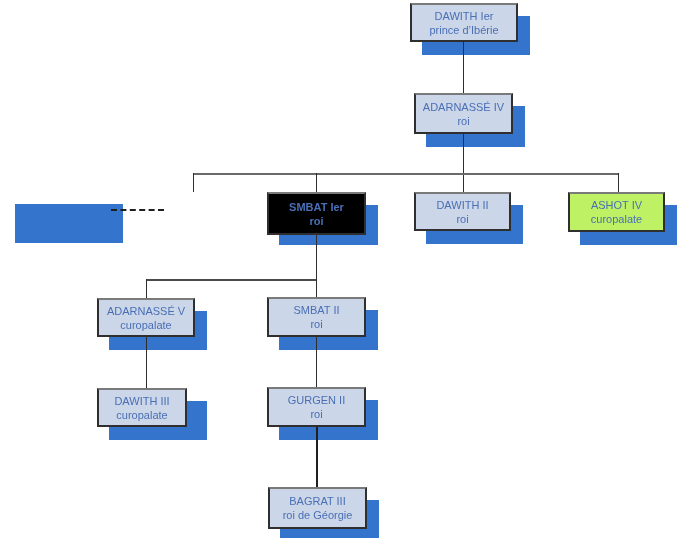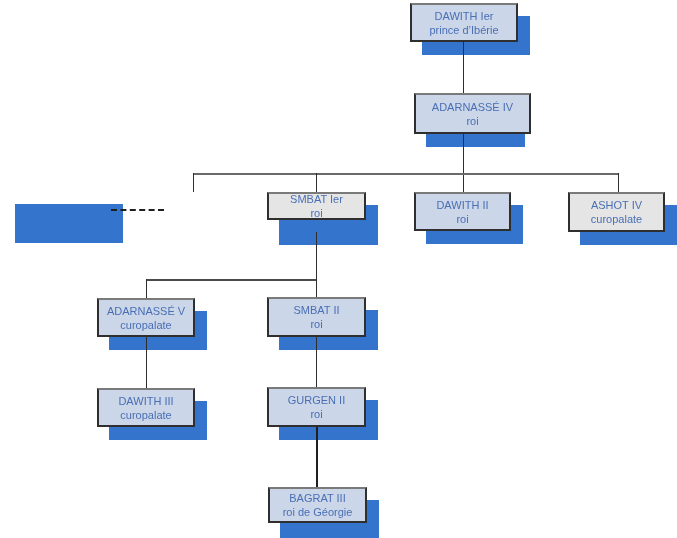--- a/index.html
+++ b/index.html
@@ -75,59 +75,59 @@
     <div class="line" style="background: rgb(46, 46, 46); left: 146px; top: 279px; width: 1px; height: 19px;"></div>
     <div class="line" style="background: rgb(46, 46, 46); left: 146px; top: 337px; width: 1px; height: 51px;"></div>
     <div class="line" style="background: rgb(46, 46, 46); left: 316px; top: 337px; width: 1px; height: 50px;"></div>
     <div class="line" style="background: rgb(31, 31, 31); left: 316px; top: 427px; width: 2px; height: 60px;"></div>
     <div class="dashed-line" style="left: 111px; top: 209px; width: 53px; height: 0px;"></div>
   <div class="node" style="left: 410px; top: 3px; width: 108px; height: 39px; background: rgb(203, 214, 232); color: rgb(74, 111, 181);">
     <span class="node-name">DAWITH Ier</span>
     <span class="node-title">prince d’Ibérie</span>
   </div>
 
-  <div class="node" style="left: 414px; top: 93px; width: 117px; height: 41px; background: rgb(203, 214, 232); color: rgb(74, 111, 181);">
+  <div class="node" style="left: 414px; top: 93px; width: 99px; height: 41px; background: rgb(203, 214, 232); color: rgb(74, 111, 181);">
     <span class="node-name">ADARNASSÉ IV</span>
     <span class="node-title">roi</span>
   </div>
 
 
 
-  <div class="node" style="left: 267px; top: 192px; width: 99px; height: 28px; background: #e5e5e5; color: rgb(74, 111, 181);">
+  <div class="node" style="left: 267px; top: 192px; width: 99px; height: 43px; background: #000000; color: rgb(74, 111, 181); font-weight: bold;">
     <span class="node-name">SMBAT Ier</span>
     <span class="node-title">roi</span>
   </div>
 
   <div class="node" style="left: 414px; top: 192px; width: 97px; height: 39px; background: rgb(203, 214, 232); color: rgb(74, 111, 181);">
     <span class="node-name">DAWITH II</span>
     <span class="node-title">roi</span>
   </div>
 
-  <div class="node" style="left: 568px; top: 192px; width: 97px; height: 40px; background: #e5e5e5; color: rgb(74, 111, 181);">
+  <div class="node" style="left: 568px; top: 192px; width: 97px; height: 40px; background: #bef264; color: rgb(74, 111, 181);">
     <span class="node-name">ASHOT IV</span>
     <span class="node-title">curopalate</span>
   </div>
 
   <div class="node" style="left: 97px; top: 298px; width: 98px; height: 39px; background: rgb(203, 214, 232); color: rgb(74, 111, 181);">
     <span class="node-name">ADARNASSÉ V</span>
     <span class="node-title">curopalate</span>
   </div>
 
   <div class="node" style="left: 267px; top: 297px; width: 99px; height: 40px; background: rgb(203, 214, 232); color: rgb(74, 111, 181);">
     <span class="node-name">SMBAT II</span>
     <span class="node-title">roi</span>
   </div>
 
-  <div class="node" style="left: 97px; top: 388px; width: 98px; height: 39px; background: rgb(203, 214, 232); color: rgb(74, 111, 181);">
+  <div class="node" style="left: 97px; top: 388px; width: 90px; height: 39px; background: rgb(203, 214, 232); color: rgb(74, 111, 181);">
     <span class="node-name">DAWITH III</span>
     <span class="node-title">curopalate</span>
   </div>
 
   <div class="node" style="left: 267px; top: 387px; width: 99px; height: 40px; background: rgb(203, 214, 232); color: rgb(74, 111, 181); justify-content: center;">
     <span class="node-name">GURGEN II</span>
     <span class="node-title">roi</span>
   </div>
 
-  <div class="node" style="left: 268px; top: 487px; width: 99px; height: 36px; background: rgb(203, 214, 232); color: rgb(74, 111, 181);">
+  <div class="node" style="left: 268px; top: 487px; width: 99px; height: 42px; background: rgb(203, 214, 232); color: rgb(74, 111, 181);">
     <span class="node-name">BAGRAT III</span>
     <span class="node-title">roi de Géorgie</span>
   </div>
 </div>
 
 </body></html>

